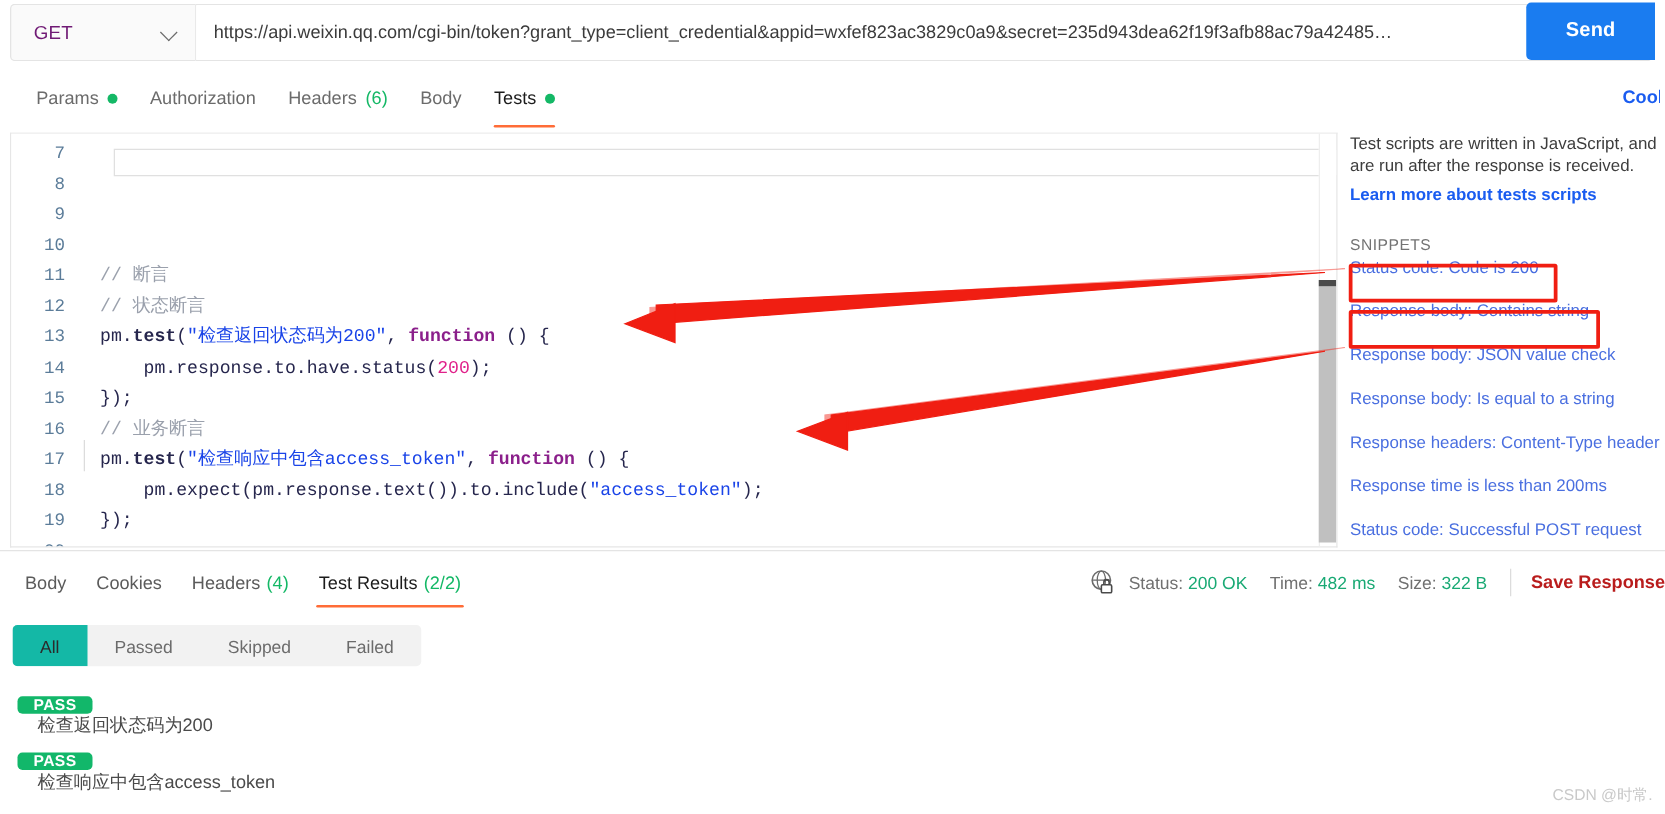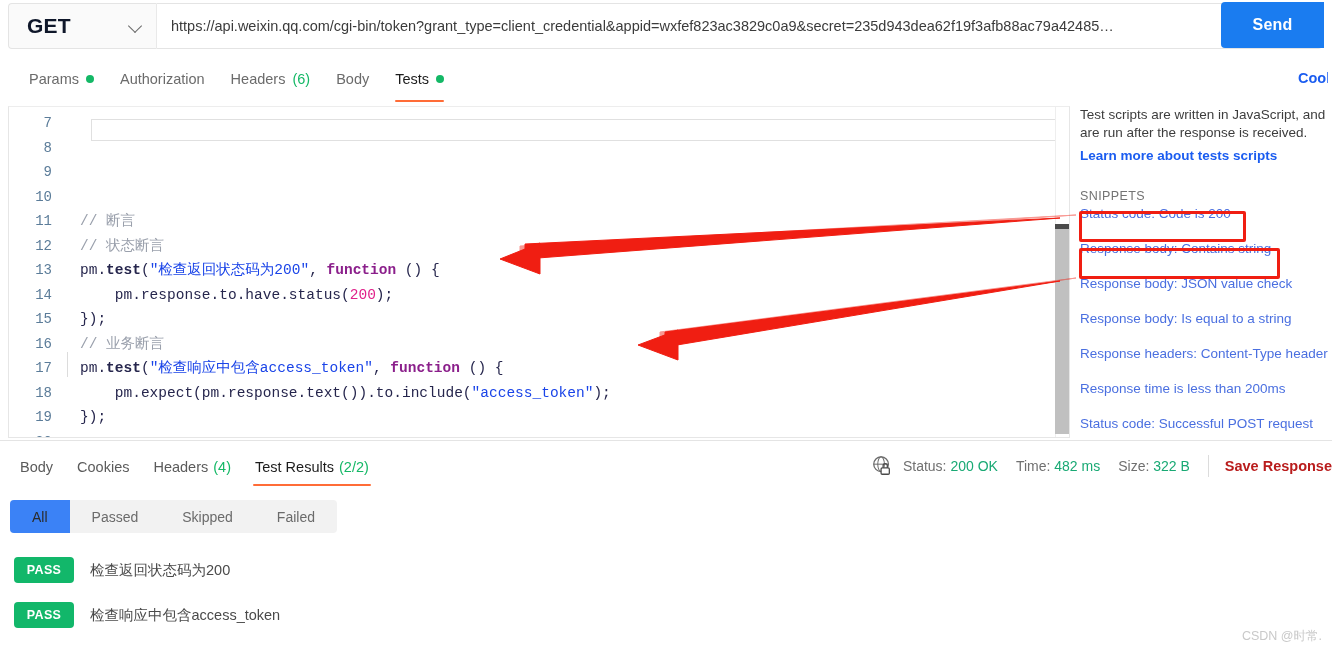--- a/index.html
+++ b/index.html
@@ -13,21 +13,21 @@
   #app { position: relative; width: 1332px; height: 651px; background:#fff; }
 
   
   .urlbar { position:absolute; left:0; top:0; width:1332px; height:50px; display:flex; align-items:center; padding: 2px 0 0 8px; }
   .method-select {
     width: 148px; height: 46px; border:1px solid #e4e4e4; border-right:none;
     border-radius: 4px 0 0 4px; background:#fafafa;
     display:flex; align-items:center; justify-content:space-between;
     padding: 0 14px 0 18px; cursor:pointer;
   }
-  .method-label { font-size:21px; font-weight:700; color:#0f172a; letter-spacing:.2px; }
+  .method-label { font-size:15px; font-weight:400; color:#701a75; letter-spacing:.2px; }
   .chev { width:12px; height:12px; position:relative; }
   .chev::before{ content:""; position:absolute; left:0; top:1px; width:9px;height:9px;
     border-right:1.6px solid #6b6b6b; border-bottom:1.6px solid #6b6b6b; transform:rotate(45deg); }
   .url-input {
     flex:1; height:46px; border:1px solid #e4e4e4; border-left:1px solid #e9e9e9; border-radius:0 4px 4px 0;
     background:#fff; display:flex; align-items:center; padding:0 14px; overflow:hidden;
     margin-right: 10px;
   }
   .url-text { font-size:14.5px; color:#3b3b3b; white-space:nowrap; overflow:hidden; text-overflow:ellipsis; }
   .send-btn {
@@ -92,25 +92,25 @@
   .meta { position:absolute; right:0px; top:455px; display:flex; align-items:center; gap:0px; }
   .globe-lock { width:22px; height:22px; margin-right:10px; }
   .meta-item { font-size:14px; color:#707070; margin-right:18px; white-space:nowrap; }
   .meta-item b { font-weight:400; color:#19a974; }
   .meta-sep { width:1px; height:22px; background:#dcdcdc; margin-right:16px; }
   .save-resp { font-size:14.5px; color:#b91c1c; font-weight:700; cursor:pointer; white-space:nowrap; }
 
   
   .pills { position:absolute; left:10px; top:500px; height:33px; background:#f2f2f2; border-radius:4px; display:flex; align-items:stretch; overflow:hidden; }
   .pill { padding:0 22px; display:flex; align-items:center; font-size:14px; color:#6b6b6b; cursor:pointer; }
-  .pill.active { background:#3b82f6; color:#2b2b2b; }
+  .pill.active { background:#14b8a6; color:#2b2b2b; }
 
   
   .tres { position:absolute; left:14px; }
-  .tres-row { display:flex; align-items:center; height:26px; margin-bottom:19px; }
+  .tres-row { display:flex; align-items:flex-start; height:26px; margin-bottom:19px;flex-direction:column; }
   .badge { width:60px; height:26px; border-radius:4px; background:#12b76a; color:#fff;
     font-size:12.5px; font-weight:700; display:flex; align-items:center; justify-content:center; letter-spacing:.3px;}
   .tres-label { font-size:14.5px; color:#4a4a4a; margin-left:16px; }
 
   
   .wm { position:absolute; right:10px; bottom:6px; font-size:12.5px; color:#c9c9c9; }
 </style>
 </head>
 <body>
 

